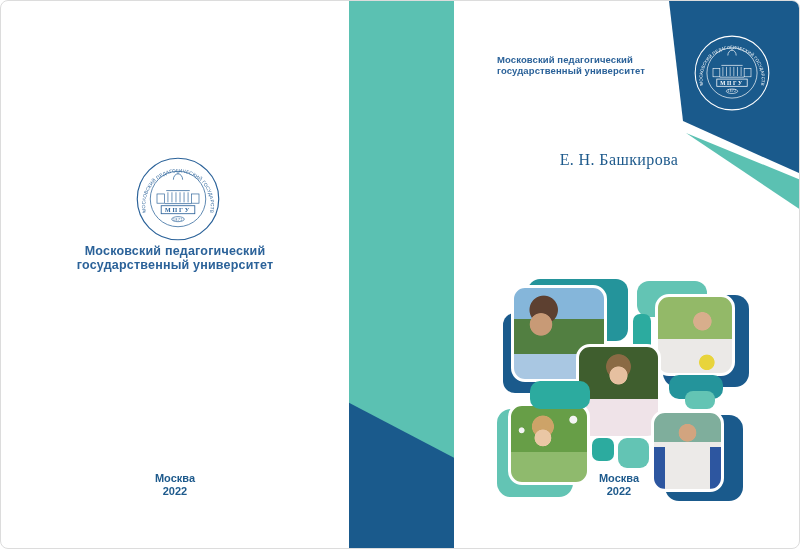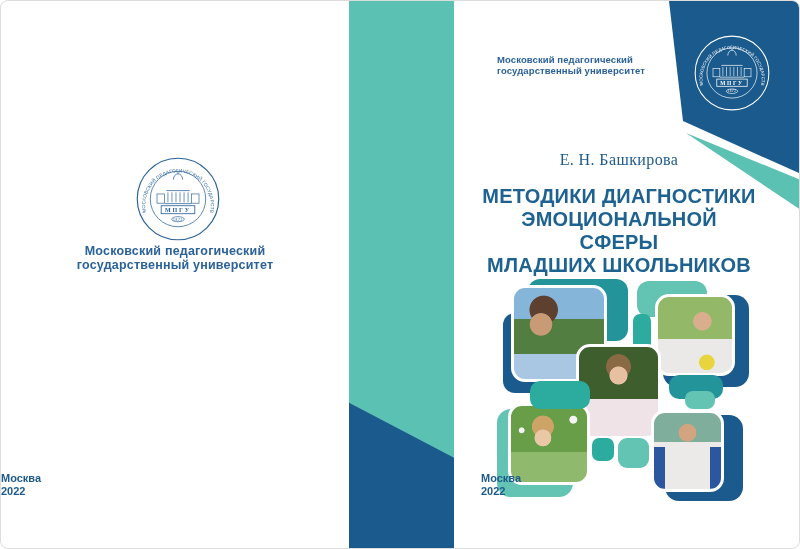--- a/index.html
+++ b/index.html
@@ -9,21 +9,21 @@
   .abs{position:absolute;}
 
   
   .spine{left:348px;top:0;width:105px;height:549px;background:#5BC1B2;}
   .spine-blue{position:absolute;left:0;top:0;width:100%;height:100%;background:#1A5A8C;
        clip-path:polygon(0 73.2%,100% 83.2%,100% 100%,0 100%);}
 
   
   .back-uni{left:0;top:243px;width:348px;text-align:center;color:#2B6299;
        font-size:12.5px;line-height:14px;font-weight:700;letter-spacing:.2px;}
-  .imprint{text-align:left;color:#1E5A8C;font-weight:700;font-size:11px;line-height:13px;}
+  .imprint{text-align:center;color:#1E5A8C;font-weight:700;font-size:11px;line-height:13px;}
   .back-imprint{left:0;top:471px;width:348px;}
   .front-imprint{left:480px;top:471px;width:276px;}
 
   
   .front-uni{left:496px;top:53px;color:#2B6299;font-size:9.5px;line-height:11px;
        font-weight:700;letter-spacing:.1px;}
   .author{left:480px;top:150px;width:276px;text-align:center;color:#1E5A8C;
        font-family:"Liberation Serif",serif;font-size:16px;letter-spacing:.4px;}
   .title{left:478px;top:184px;width:280px;text-align:center;color:#1D6291;
        font-size:20px;line-height:23px;font-weight:700;letter-spacing:.2px;}
@@ -138,25 +138,20 @@
       </svg>
   </div>
 
   <div class="abs front-uni">
     <div>Московский педагогический</div>
     <div>государственный университет</div>
   </div>
 
   <div class="abs author">Е. Н. Башкирова</div>
 
-  <div class="abs title">
-    <div>МЕТОДИКИ ДИАГНОСТИКИ</div>
-    <div>ЭМОЦИОНАЛЬНОЙ СФЕРЫ</div>
-    <div>МЛАДШИХ ШКОЛЬНИКОВ</div>
-  </div>
 
   <div class="blk c-dark z1" style="left:527px;top:278px;width:100px;height:62px;border-radius:12px;"></div>
   <div class="blk c-light z1" style="left:636px;top:280px;width:70px;height:36px;border-radius:12px;"></div>
   <div class="blk c-mid z1" style="left:632px;top:313px;width:18px;height:55px;border-radius:7px;"></div>
   <div class="blk c-blue z1" style="left:502px;top:312px;width:100px;height:80px;border-radius:12px;"></div>
   <div class="blk c-blue z1" style="left:662px;top:294px;width:86px;height:92px;border-radius:14px;"></div>
   <div class="blk c-light z1" style="left:496px;top:408px;width:76px;height:88px;border-radius:14px;"></div>
   <div class="blk c-blue z1" style="left:664px;top:414px;width:78px;height:86px;border-radius:14px;"></div>
 
   <div class="photo ph-swing" style="left:510px;top:284px;width:90px;height:91px;"></div>

